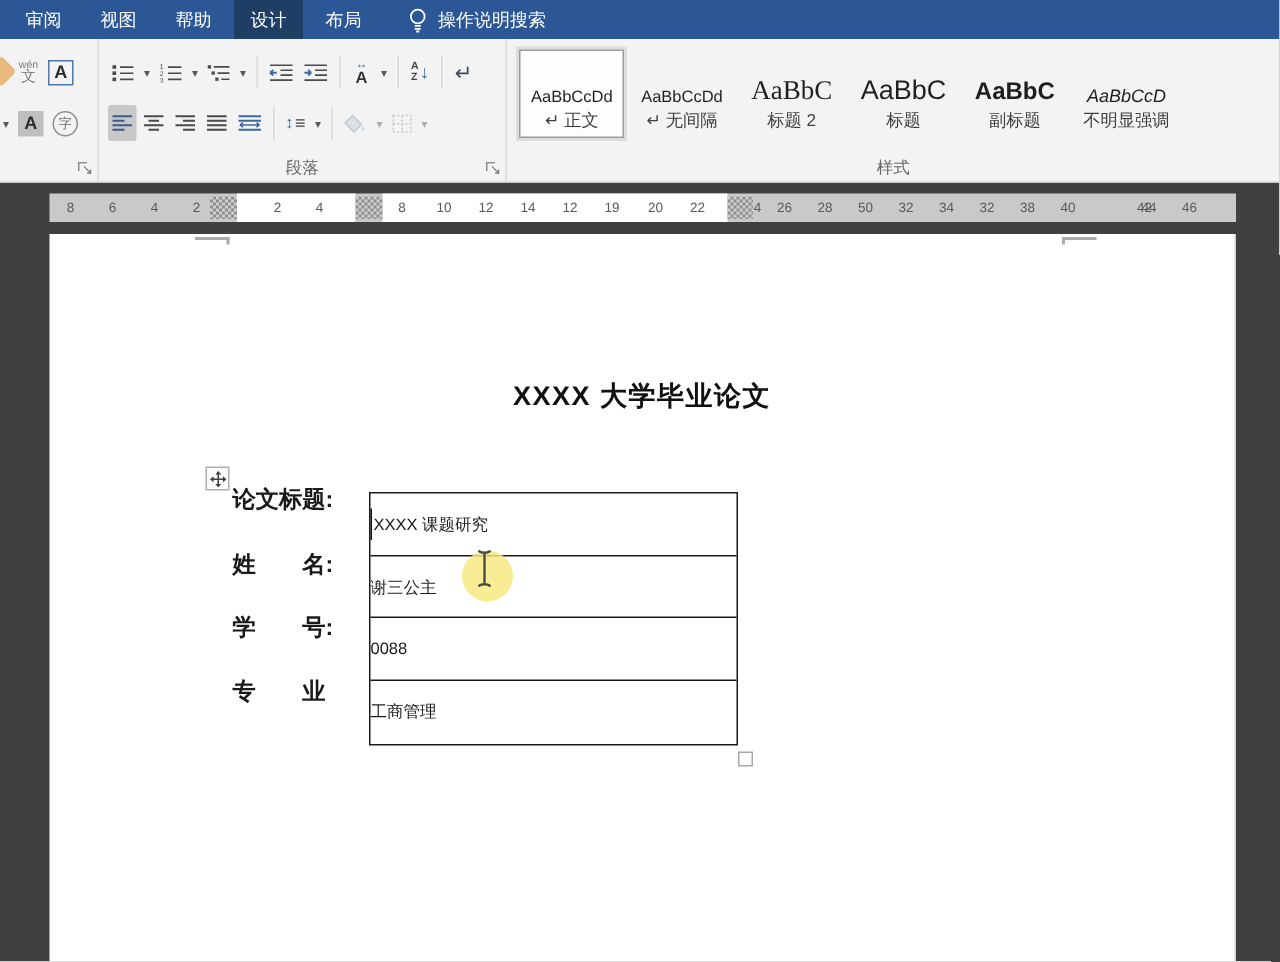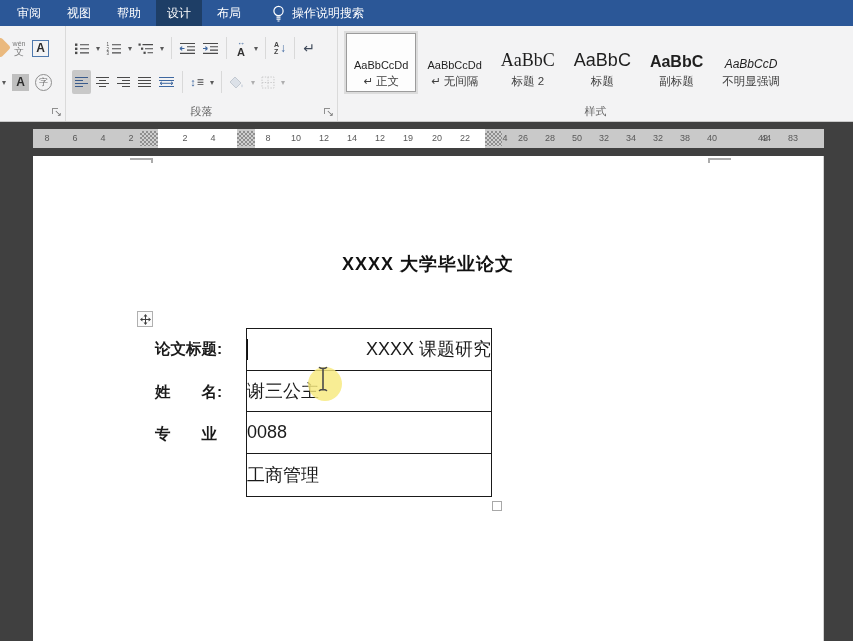--- a/index.html
+++ b/index.html
@@ -68,24 +68,24 @@
   .rnum { position:absolute; top:0; font-size:9px; line-height:19px; color:#595959; transform:translateX(-50%); }
 
   
   .page { position:absolute; left:33px; top:156px; width:791px; height:520px; background:#fff; border-right:1px solid #d2d2d2; }
   .cmark { position:absolute; top:2px; width:23px; height:5px; }
   .cmark.l { left:97px; border-top:2px solid #ababab; border-right:2px solid #ababab; }
   .cmark.r { left:675px; border-top:2px solid #ababab; border-left:2px solid #ababab; }
   .doctitle { position:absolute; top:96px; left:0; right:0; text-align:center; font-size:18px; font-weight:bold; color:#111; letter-spacing:1px; }
 
   .thandle { position:absolute; left:104px; top:155px; width:16px; height:16px; border:1px solid #b0b0b0; background:#fbfbfb; display:flex; align-items:center; justify-content:center; }
-  .labelcol { position:absolute; left:122px; top:172px; }
+  .labelcol { position:absolute; left:122px; top:156px; }
   .flabel { height:42.7px; display:flex; align-items:center; font-size:15.5px; font-weight:600; color:#1a1a1a; white-space:pre; }
   .ftable { position:absolute; left:213px; top:172px; width:246px; border:1px solid #1a1a1a; background:#fff; }
-  .fcell { height:41.7px; border-bottom:1px solid #1a1a1a; display:flex; align-items:center; justify-content:space-between; font-size:18px; color:#1a1a1a; }
+  .fcell { height:41.7px; border-bottom:1px solid #1a1a1a; display:flex; align-items:center; justify-content:flex-start; font-size:11px; color:#1a1a1a; }
   .fcell:last-child { border-bottom:none; }
   .tcaret { display:inline-block; width:1px; height:21px; background:#101010; margin-right:1px; }
   .rhandle { position:absolute; left:459px; top:345px; width:10px; height:10px; border:1px solid #a8a8a8; background:#fff; }
 
   .halo { position:absolute; left:275px; top:211px; width:34px; height:34px; border-radius:50%; background:#f6e97d; opacity:.82; }
   .ibeam { position:absolute; left:284px; top:210px; }
 </style>
 </head>
 <body>
 
@@ -317,40 +317,41 @@
         <span class="rnum" style="left: 490px;">26</span>
         <span class="rnum" style="left: 517px;">28</span>
         <span class="rnum" style="left: 544px;">50</span>
         <span class="rnum" style="left: 571px;">32</span>
         <span class="rnum" style="left: 598px;">34</span>
         <span class="rnum" style="left: 625px;">32</span>
         <span class="rnum" style="left: 652px;">38</span>
         <span class="rnum" style="left: 679px;">40</span>
         <span class="rnum" style="left: 706px; margin-left: 24px;">42</span>
         <span class="rnum" style="left: 733px;">44</span>
-        <span class="rnum" style="left: 760px;">83</span>
+        <span class="rnum" style="left: 760px;">46</span>
       </div>
   </div>
 
   <div class="page">
     <div class="cmark l"></div>
     <div class="cmark r"></div>
 
     <div class="doctitle">XXXX 大学毕业论文</div>
 
     <div class="thandle">
       <svg class="ic" width="11" height="11" viewBox="0 0 12 12">
         <path d="M6 2 V10 M2 6 H10" stroke="#3f3f3f" stroke-width="1.1"></path>
         <path d="M6 0 L8.1 2.6 L3.9 2.6 Z M6 12 L8.1 9.4 L3.9 9.4 Z M0 6 L2.6 3.9 L2.6 8.1 Z M12 6 L9.4 3.9 L9.4 8.1 Z" fill="#3f3f3f"></path>
       </svg>
     </div>
 
     <div class="labelcol" id="labelCol">
         <div class="flabel">论文标题:</div>
         <div class="flabel">姓　　名:</div>
+        <div class="flabel">学　　号:</div>
         <div class="flabel">专　　业</div>
       </div>
     <div class="ftable" id="formTable">
         <div class="fcell">
           <span class="tcaret"></span>
           <span>XXXX 课题研究</span>
         </div>
         <div class="fcell">
           <span>谢三公主</span>
         </div>

